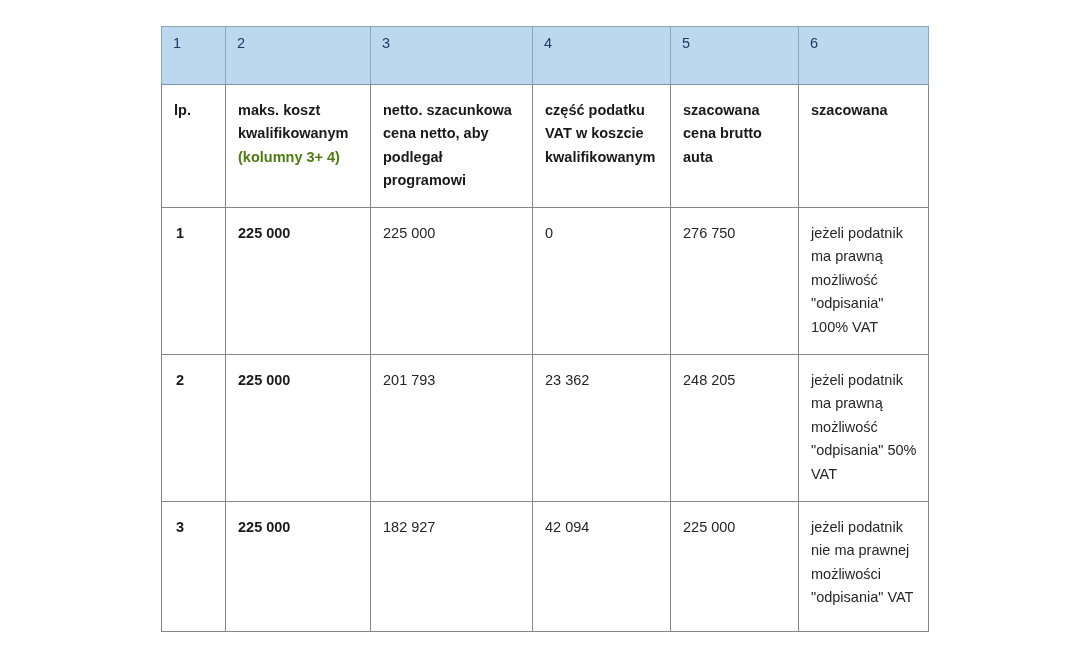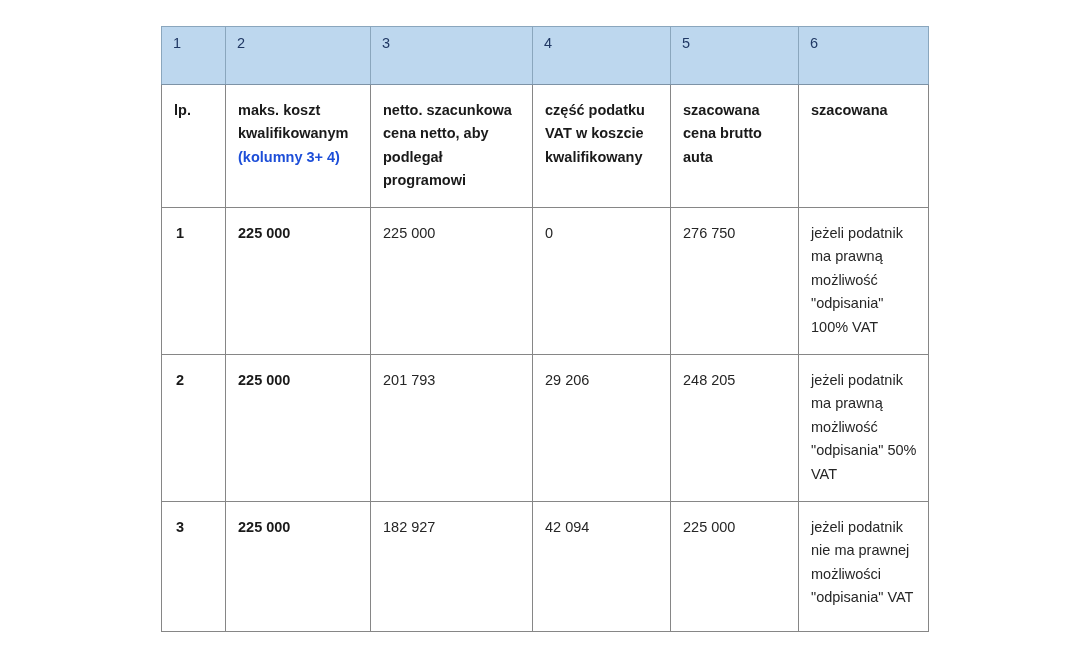--- a/index.html
+++ b/index.html
@@ -74,21 +74,21 @@
     margin-top: 6px;
   }
   .title-cell {
     padding: 14px 10px 8px 12px;
     font-size: 14.5px;
     font-weight: bold;
     color: #1a1a1a;
     line-height: 1.62;
   }
   .title-cell .sub-red {
-    color: #1d4ed8;
+    color: #4d7c0f;
     font-weight: bold;
     display: block;
   }
 
   
   tr.data-row td {
     height: 146px;
   }
   tr.data-row.last td {
     height: 129px;
@@ -159,21 +159,21 @@
           <td>
             <div class="title-cell">
               <span>maks. koszt kwalifikowanym</span>
               <span class="sub-red">(kolumny 3+ 4)</span>
             </div>
           </td>
           <td>
             <div class="title-cell">netto. szacunkowa cena netto, aby podlegał programowi</div>
           </td>
           <td>
-            <div class="title-cell">część podatku VAT w koszcie kwalifikowany</div>
+            <div class="title-cell">część podatku VAT w koszcie kwalifikowanym</div>
           </td>
           <td>
             <div class="title-cell">szacowana cena brutto auta</div>
           </td>
           <td>
             <div class="title-cell">szacowana</div>
           </td>
         </tr>
 
         <tr class="data-row">
@@ -201,21 +201,21 @@
           <td>
             <div class="cell idx">2</div>
           </td>
           <td>
             <div class="cell bold">225 000</div>
           </td>
           <td>
             <div class="cell">201 793</div>
           </td>
           <td>
-            <div class="cell">29 206</div>
+            <div class="cell">23 362</div>
           </td>
           <td>
             <div class="cell">248 205</div>
           </td>
           <td>
             <div class="cell comment">jeżeli podatnik ma prawną możliwość "odpisania" 50% VAT</div>
           </td>
         </tr>
 
         <tr class="data-row last">

